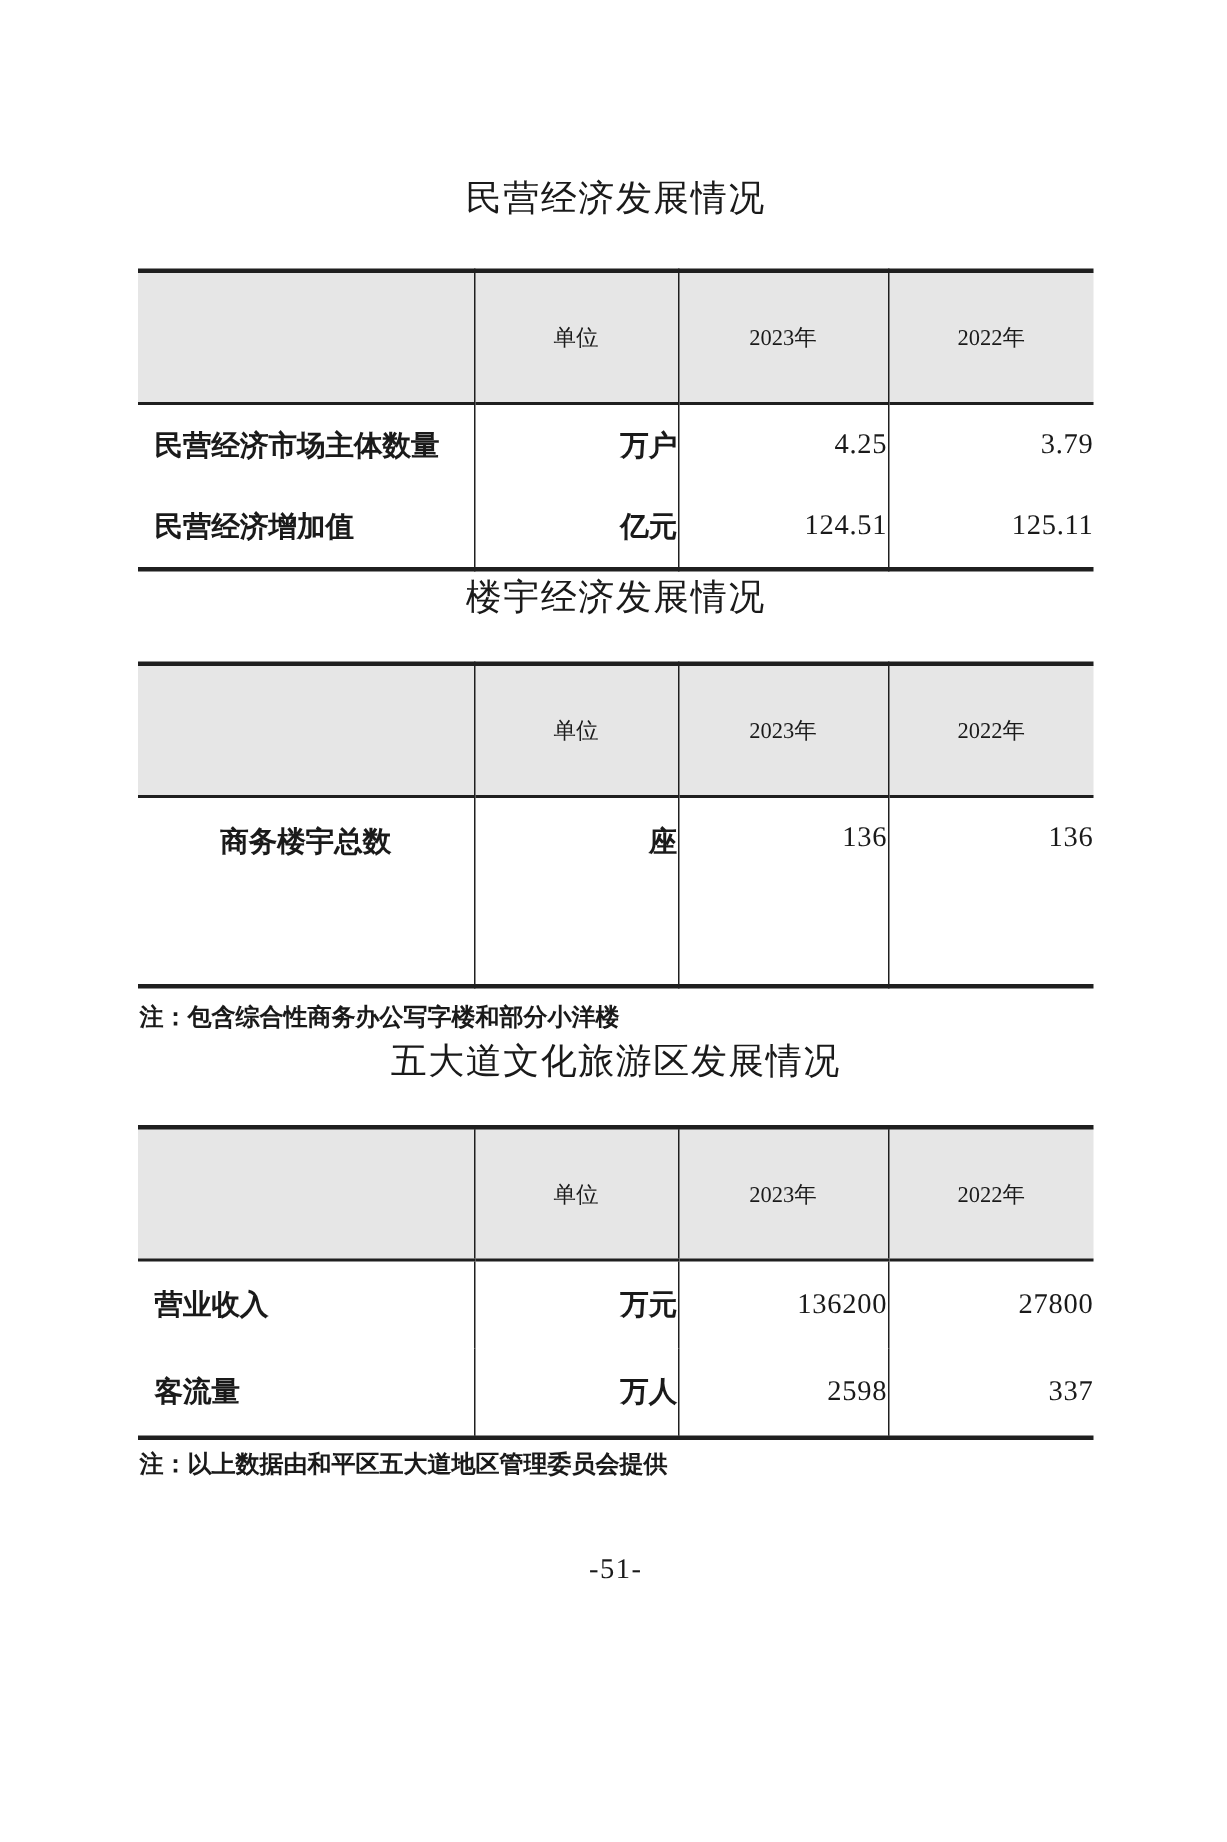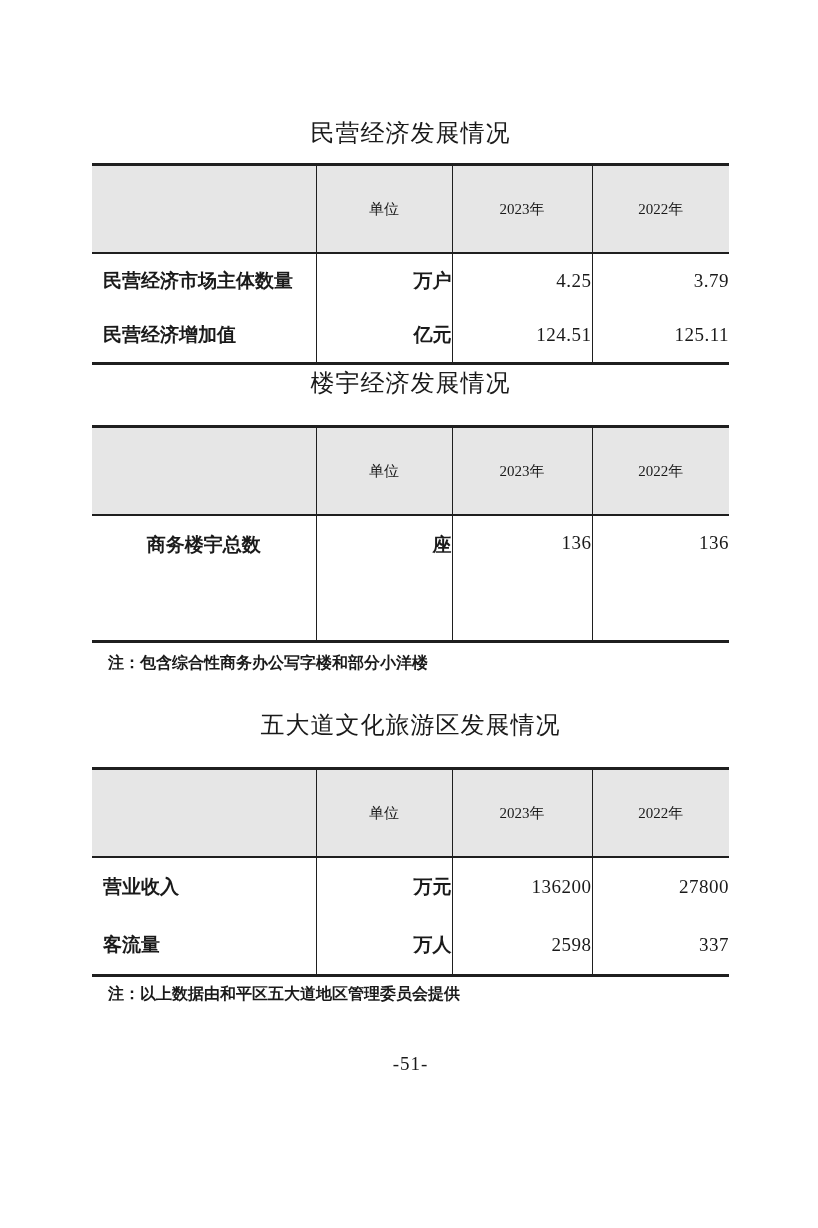--- a/index.html
+++ b/index.html
@@ -12,23 +12,23 @@
     width:818px;height:1228px;background:#ffffff;color:var(--text);
     box-sizing:border-box;padding:115px 0 0 92px;overflow:hidden;
     font-family:"Liberation Serif","DejaVu Serif",serif;
   }
   .content{width:637px;}
   .sec-title{
     font-family:"Liberation Serif","DejaVu Serif",serif;
     font-size:24px;font-weight:400;line-height:36px;
     text-align:center;margin:0;letter-spacing:1px;
   }
-  #title-1{margin-bottom:12px;}
+  #title-1{margin-bottom:28px;}
   #title-2{margin-bottom:24px;}
-  #title-3{margin-top:33px;margin-bottom:24px;}
+  #title-3{margin-bottom:24px;}
   table{
     width:637px;border-collapse:collapse;table-layout:fixed;
     border-top:3px solid var(--border);
     border-bottom:3px solid var(--border);
   }
   col.c1{width:224px;} col.c2{width:136px;} col.c3{width:140px;} col.c4{width:137px;}
   th{
     background:var(--header-bg);
     border-bottom:2px solid var(--border);
     height:86px;vertical-align:middle;text-align:center;
@@ -46,21 +46,21 @@
   }
   td.lbl{text-align:left;padding-left:11px;}
   td.num{font-family:"Liberation Serif","DejaVu Serif",serif;letter-spacing:0.5px;}
   .t1 tbody td{height:54px;margin-top:11px;}
   .t2 tbody td{height:108px;vertical-align:top;padding-top:16px;}
   .t2 td.lbl{text-align:center;padding-left:0;margin-top:10px;}
   .t3 tbody td{height:58px;}
   .note{
     font-family:"Liberation Sans","DejaVu Sans",sans-serif;
     font-weight:700;font-size:16px;line-height:22px;
-    margin:9px 0 0 16px;
+    margin:9px 0 0 1px;
   }
   #note-2{margin-top:6px;}
   .pagenum{
     margin-top:45px;text-align:center;
     font-family:"Liberation Serif","DejaVu Serif",serif;
     font-size:19px;line-height:27px;letter-spacing:1px;
   }
 </style>
 </head>
 <body>

